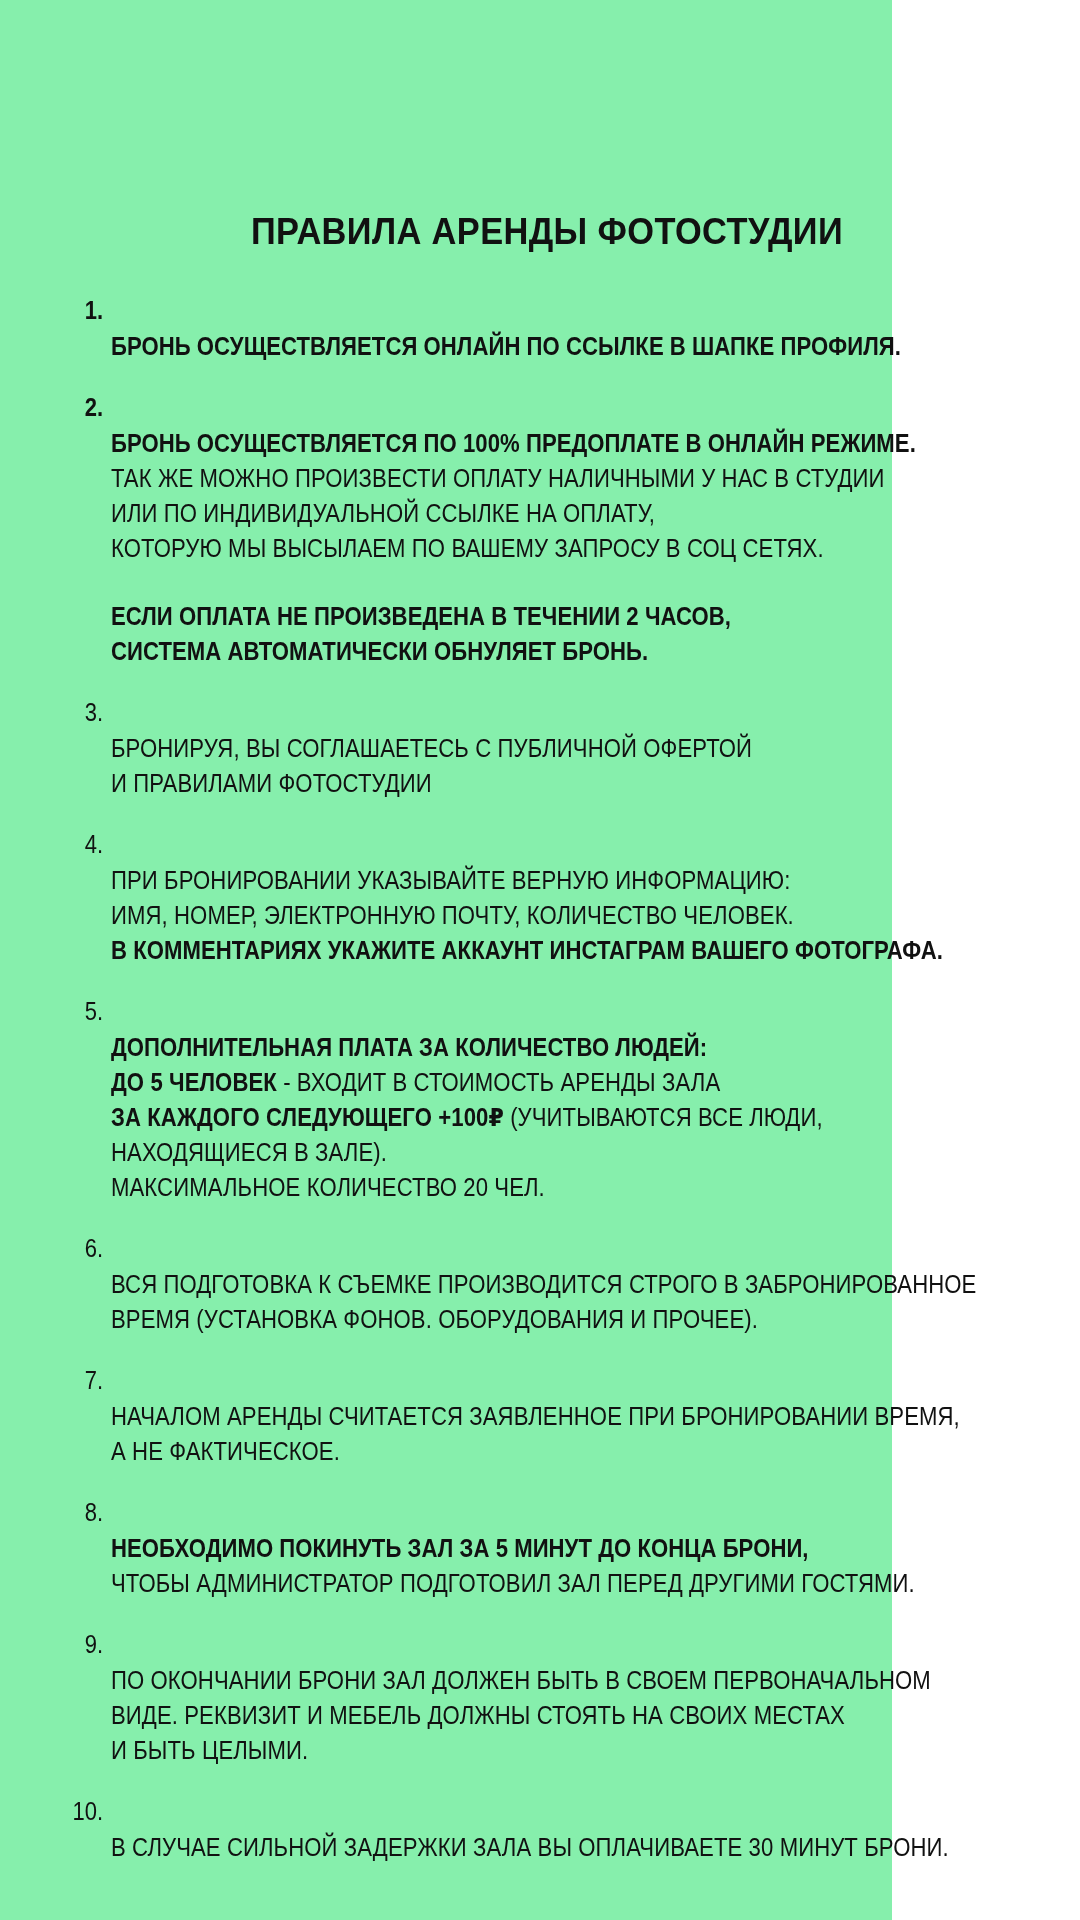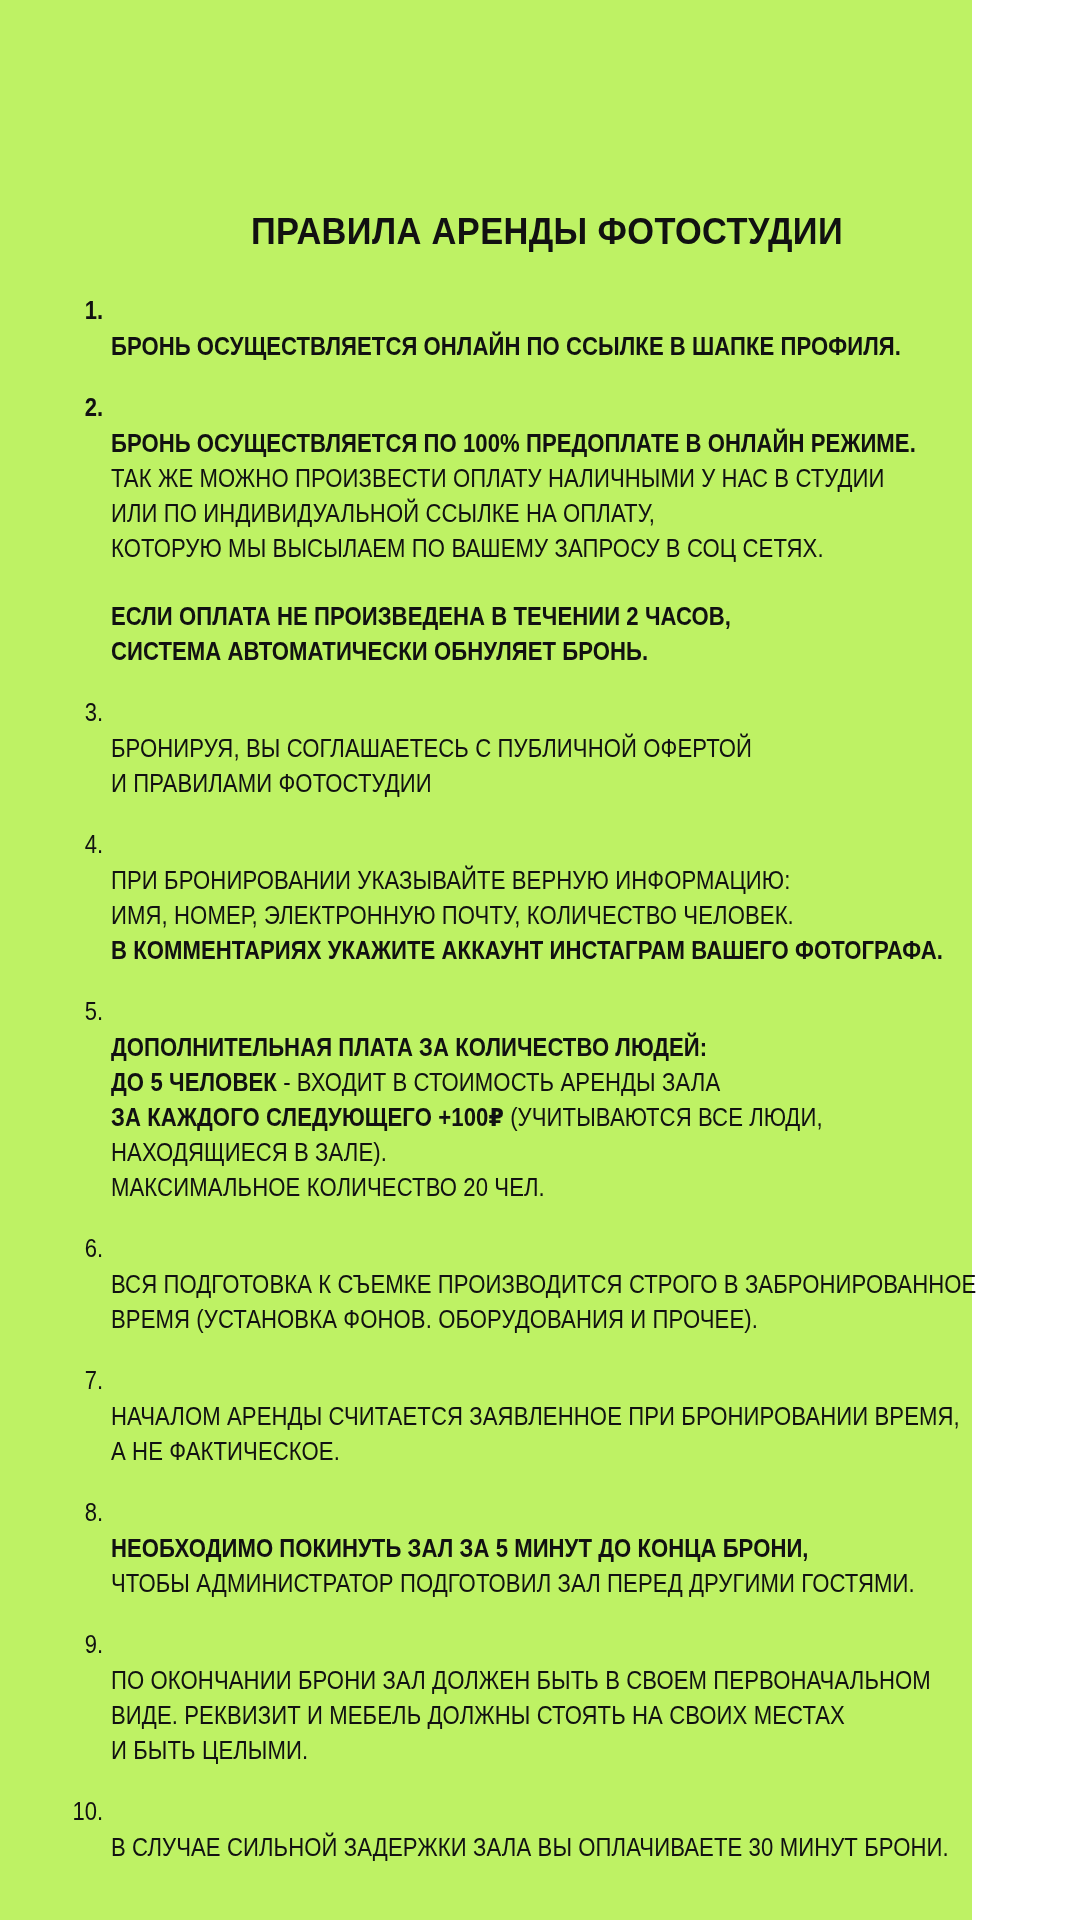--- a/index.html
+++ b/index.html
@@ -12,23 +12,23 @@
     width: 1080px;
     height: 1920px;
     overflow: hidden;
     font-family: "Liberation Sans", "DejaVu Sans", sans-serif;
     color: #111111;
     -webkit-font-smoothing: antialiased;
   }
 
   .page {
     position: relative;
-    width: 972px;
+    width: 892px;
     height: 1920px;
-    background: #bef264;
+    background: #86efac;
     box-sizing: border-box;
   }
 
   
   .content {
     position: absolute;
     left: 0;
     top: 212px;
     width: 1080px;
     padding: 0 46px 0 60px;

